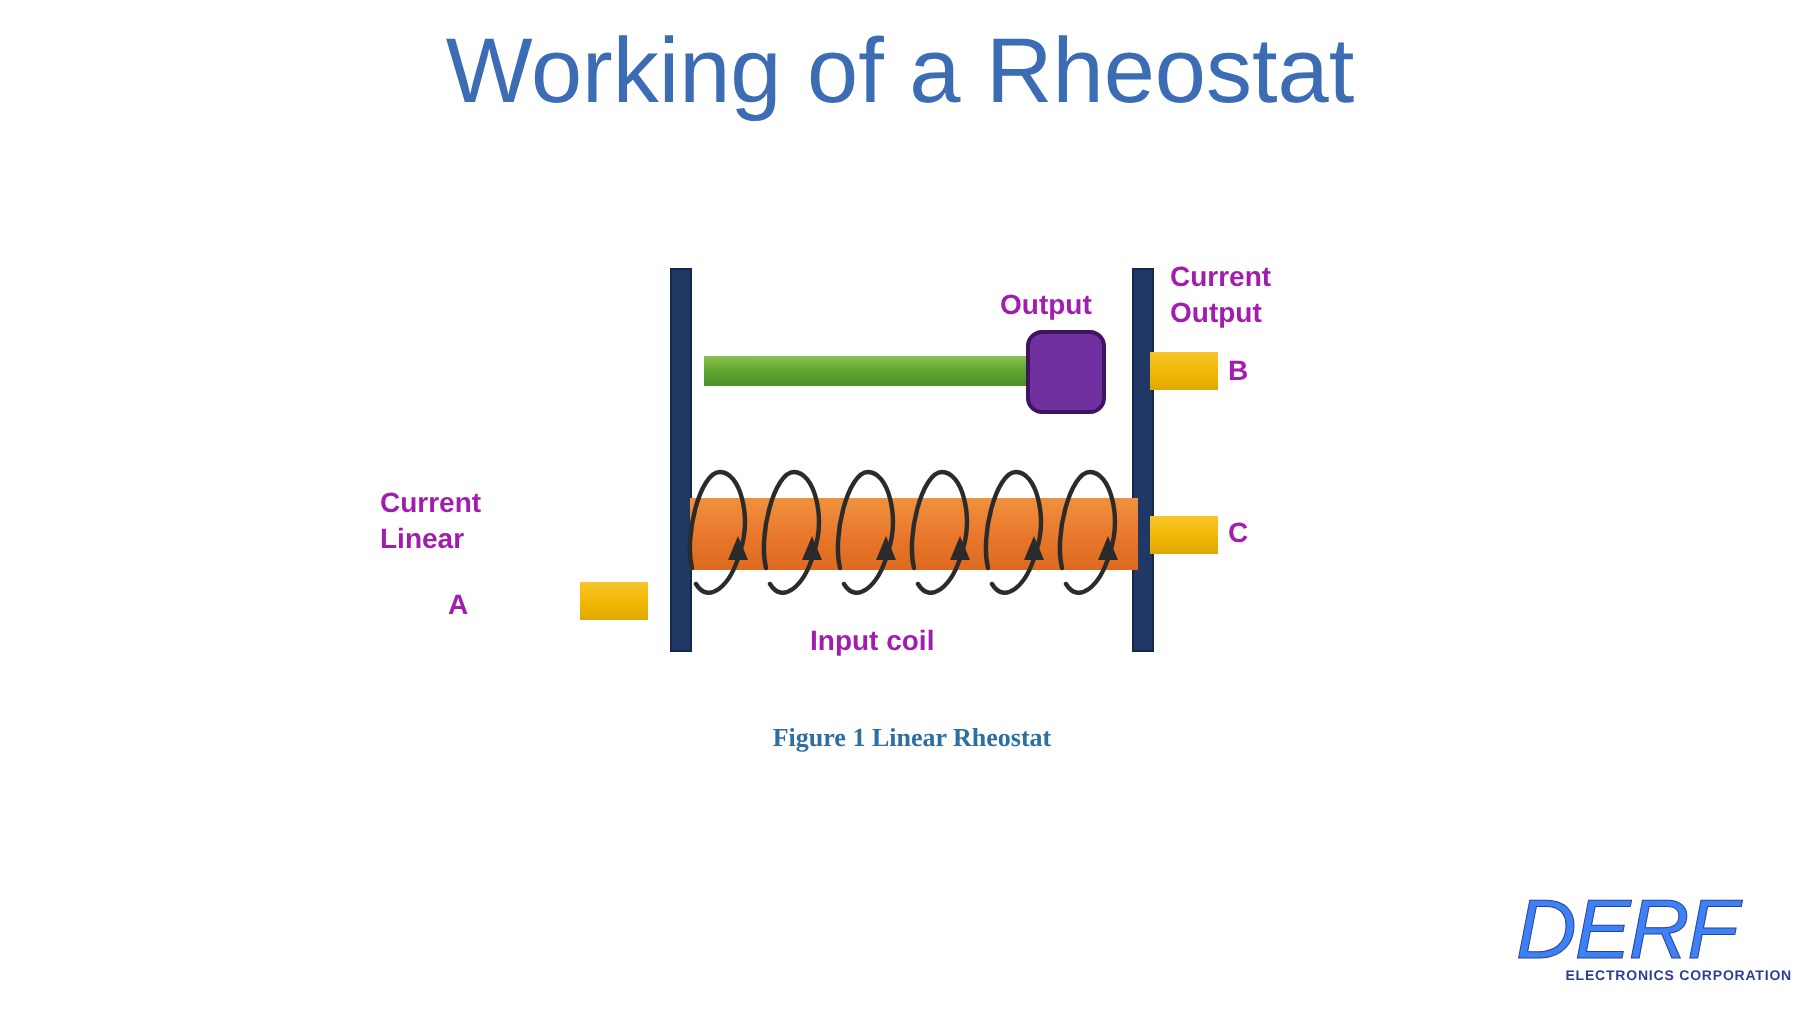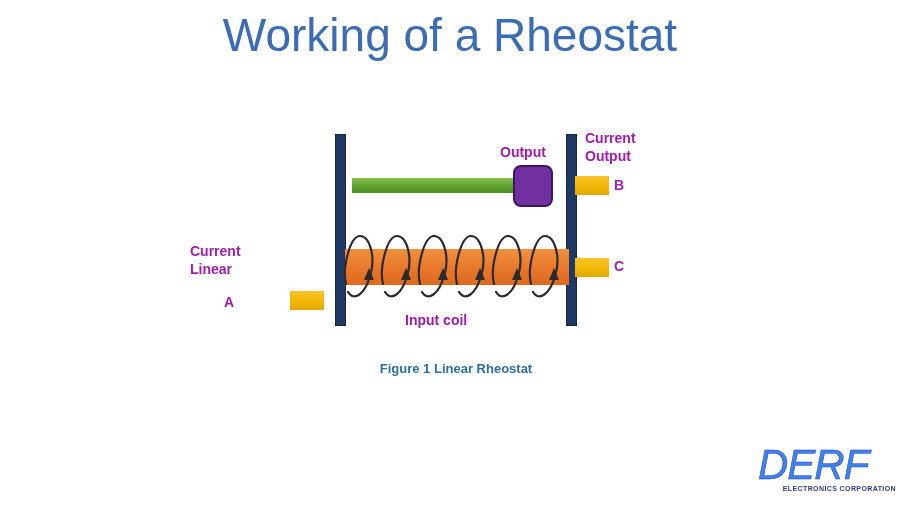--- a/index.html
+++ b/index.html
@@ -125,21 +125,21 @@
   .label-current-in    { left: 190px; top: 243px; width: 92px; }
   .label-a             { left: 224px; top: 294px; width: 16px; }
   .label-wire-coil     { left: 405px; top: 312px; width: 100px; }
 
   .caption {
     position: absolute;
     left: 350px;
     top: 361px;
     width: 212px;
     text-align: center;
-    font-family: Liberation Sans, sans-serif;
+    font-family: Liberation Serif, serif;
     font-size: 13px;
     font-weight: bold;
     color: #2E6FA3;
     white-space: nowrap;
   }
 
   
   #logo {
     position: absolute;
     left: 758px;

